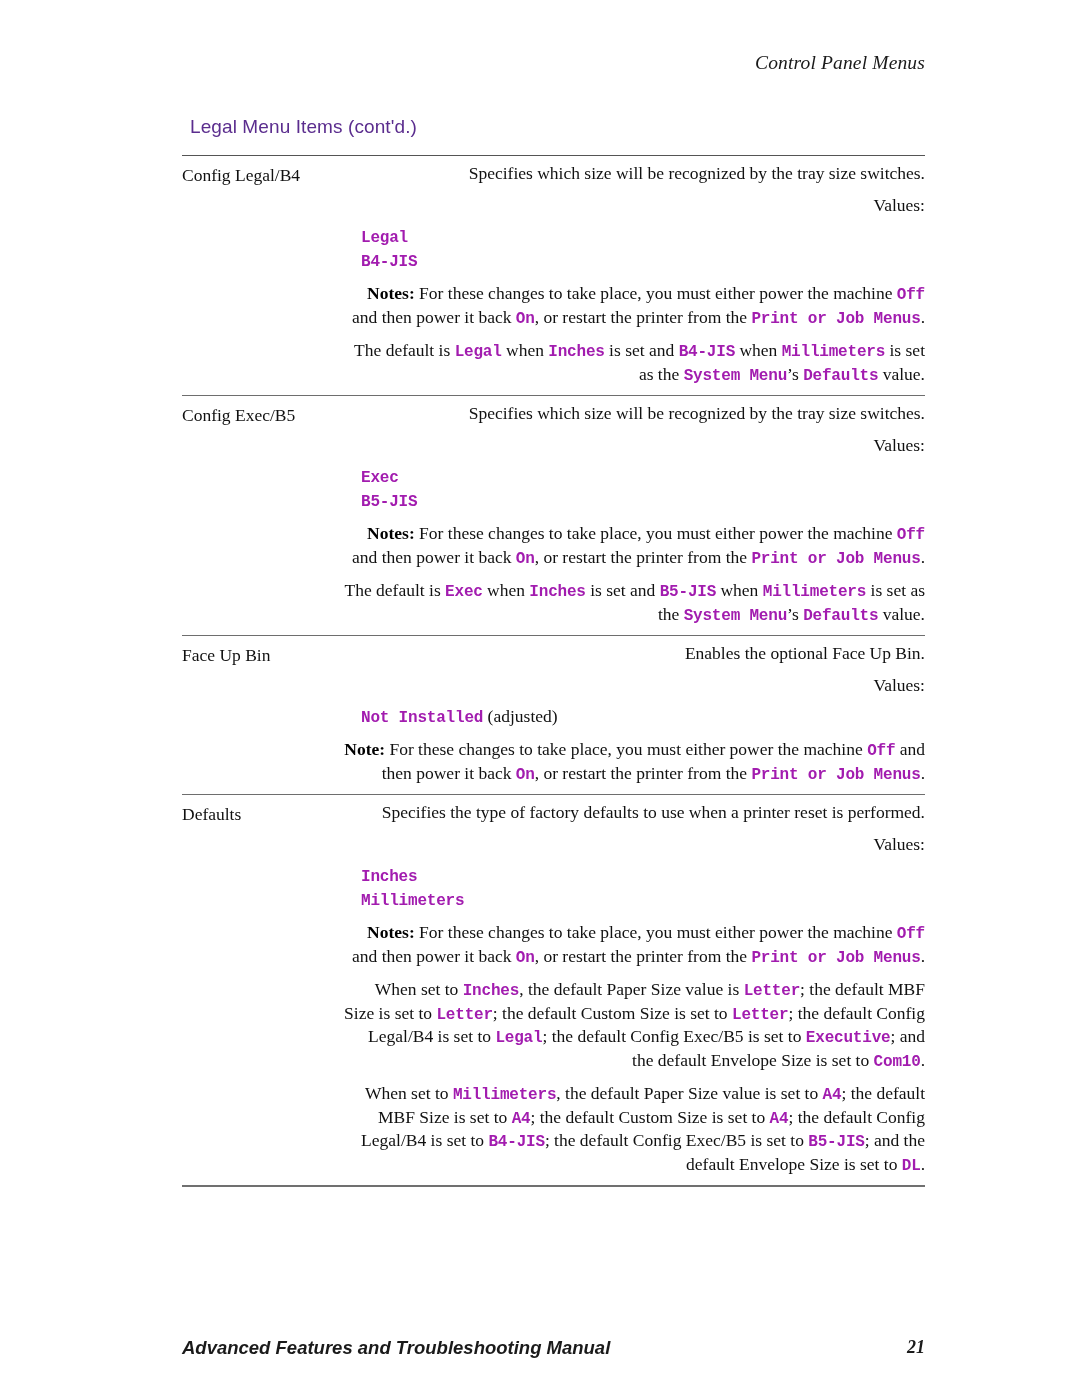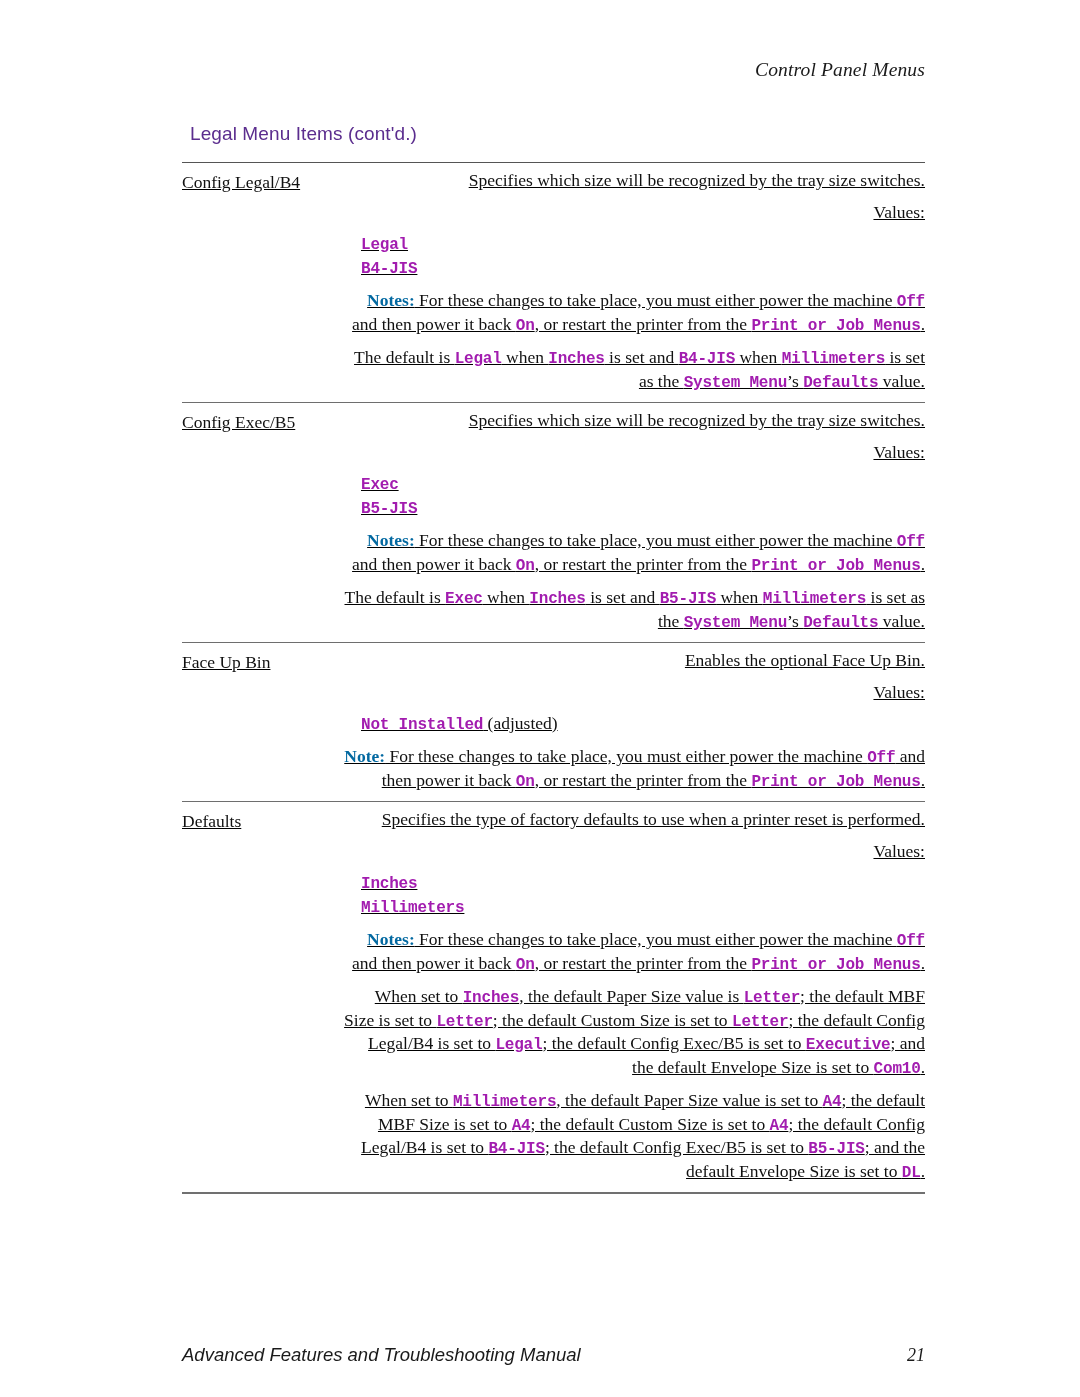--- a/index.html
+++ b/index.html
@@ -11,21 +11,21 @@
     width: 1080px;
     height: 1397px;
     font-family: "Liberation Serif", "DejaVu Serif", serif;
     color: #000000;
     position: relative;
     overflow: hidden;
   }
 
   .page {
     position: absolute;
-    left: 0; top: 7px;
+    left: 0; top: 0;
     width: 1080px;
     height: 1134px;
   }
 
   
   .running-header {
     position: absolute;
     left: 182px;
     top: 52px;
     width: 743px;
@@ -46,21 +46,20 @@
     color: #5B2D8E;
     letter-spacing: 0.1px;
   }
 
   
   .menu-table {
     position: absolute;
     left: 182px;
     top: 155px;
     width: 743px;
-    text-decoration: underline;
   }
   .rule {
     height: 0;
     border-top: 1.5px solid #6e6e6e;
     margin: 0;
   }
   .rule.top {
     border-top: 1.6px solid #555555;
   }
   .rule.bottom {
@@ -118,39 +117,40 @@
   
   .mono {
     font-family: "Liberation Mono", "DejaVu Sans Mono", monospace;
     font-weight: bold;
     color: #a21caf;
     font-size: 16px;
     letter-spacing: -0.2px;
   }
   .bold {
     font-weight: bold;
-    color: #0369a1;
+    color: #000000;
   }
   .plain {
     font-family: "Liberation Serif", "DejaVu Serif", serif;
   }
 
   
   .footer {
     position: absolute;
     left: 182px;
     top: 1337px;
     width: 743px;
     display: flex;
     justify-content: space-between;
-    align-items: flex-end;
+    align-items: flex-start;
     font-family: "Liberation Sans", "DejaVu Sans", sans-serif;
     font-style: italic;
     font-size: 18.5px;
     color: #1a1a1a;
+    font-weight: bold;
   }
   .footer .page-number {
     font-family: "Liberation Serif", "DejaVu Serif", serif;
     font-style: italic;
     font-size: 18px;
   }
 </style>
 </head>
 <body>
 

